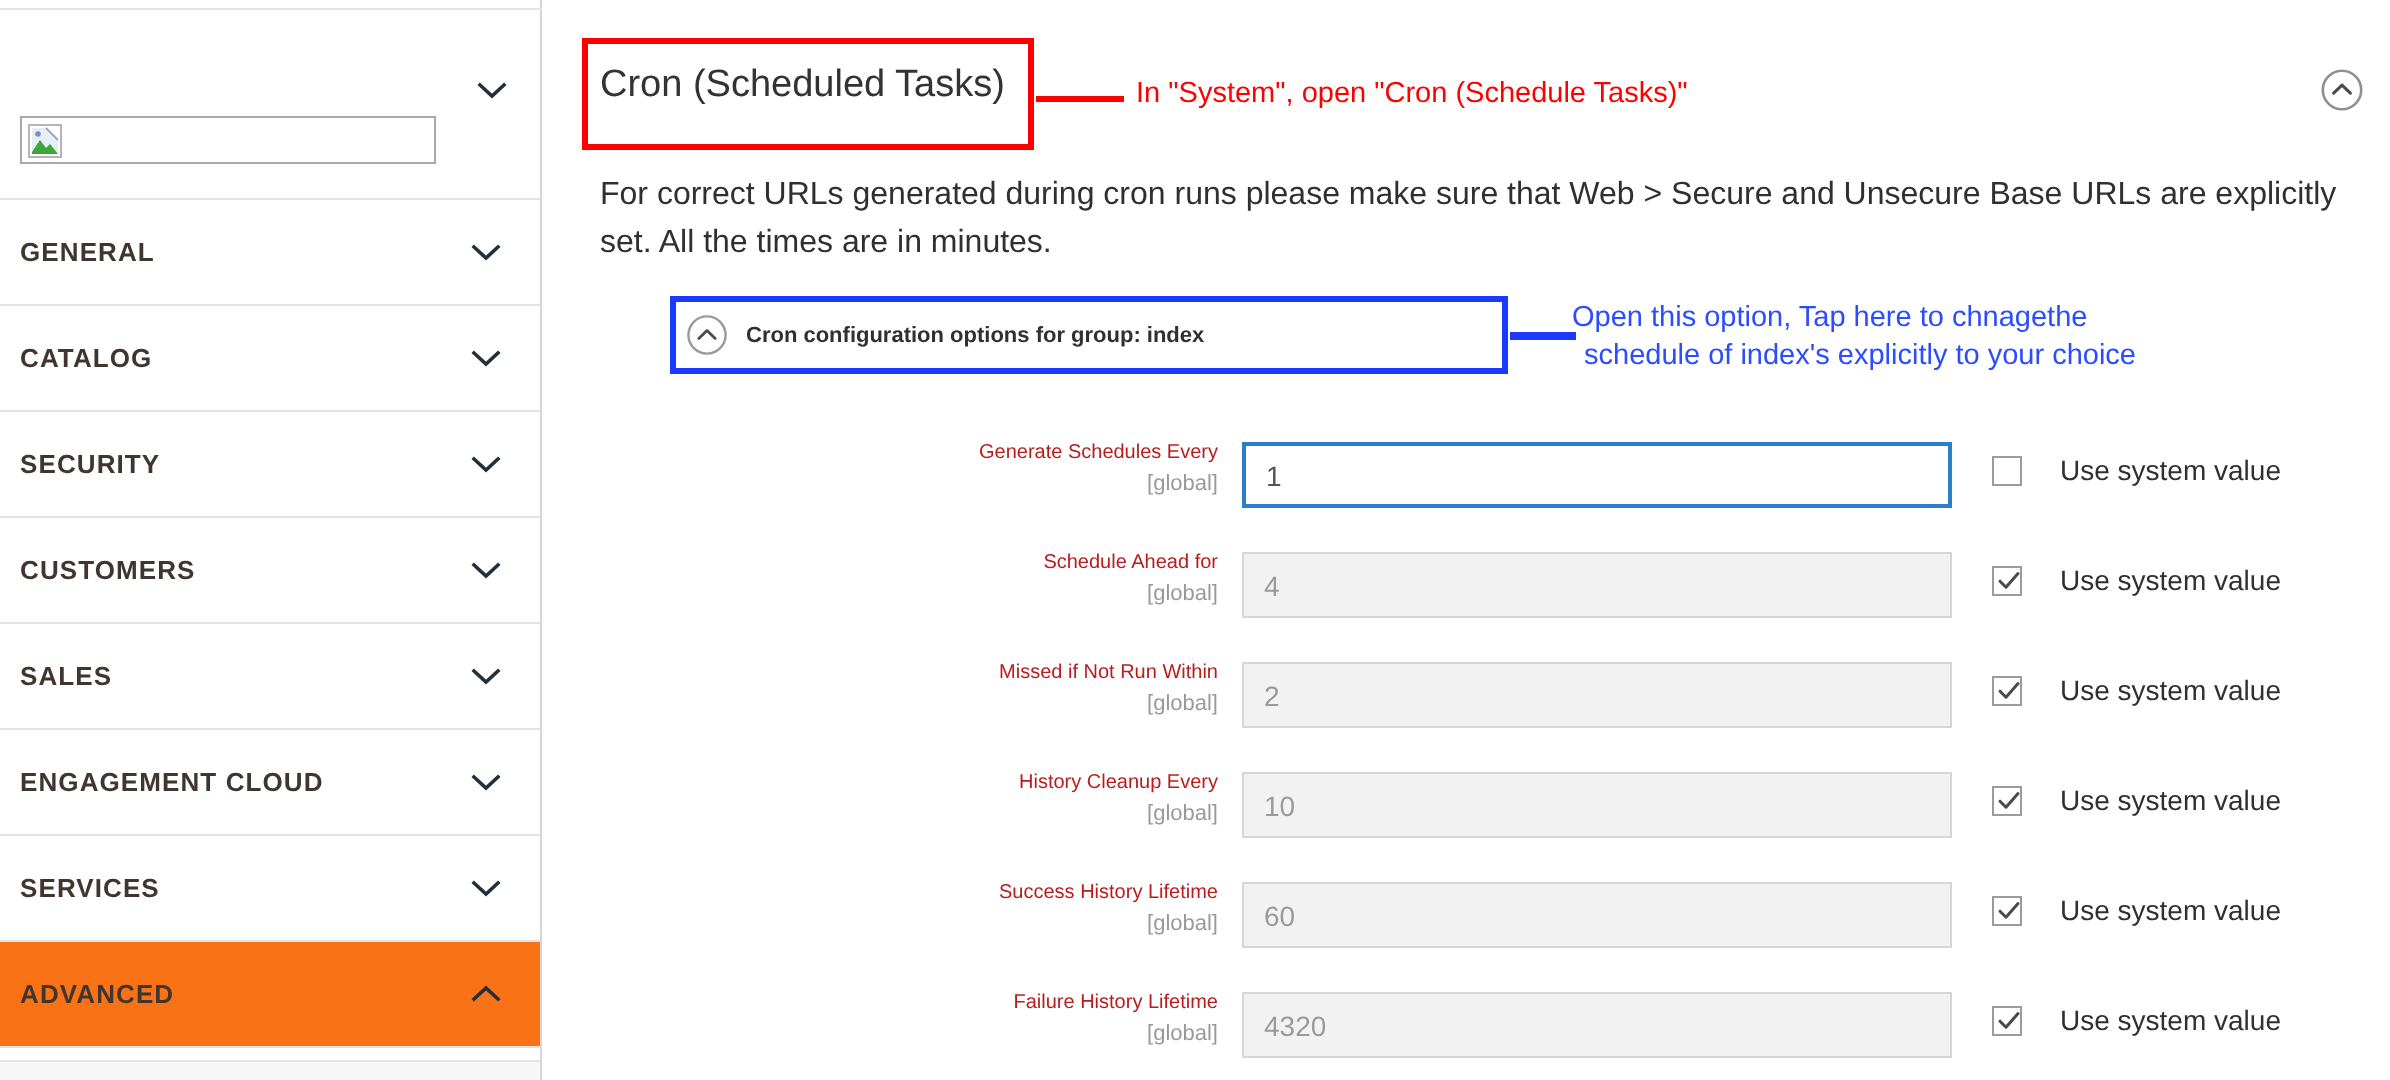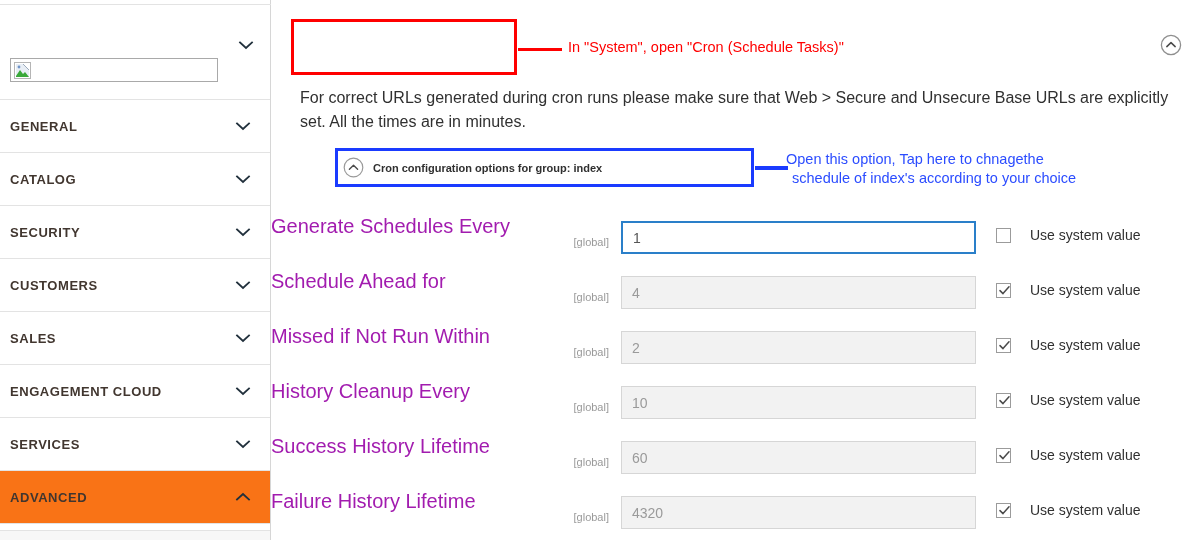--- a/index.html
+++ b/index.html
@@ -172,23 +172,23 @@
   
   .form-row {
     position: absolute;
     left: 0;
     width: 924px; height: 33px;
   }
   .f-label {
     position: absolute;
     left: 0px; top: -3px;
     width: 338px;
-    text-align: left;
-    font-size: 20px;
-    color: #a21caf;
+    text-align: right;
+    font-size: 10px;
+    color: #b91c1c;
     line-height: 17px;
   }
   .f-scope {
     position: absolute;
     left: 0px; top: 15px;
     width: 338px;
     text-align: right;
     font-size: 11px;
     color: #999999;
     line-height: 13px;
@@ -308,20 +308,21 @@
             <path d="M4 9.5 L10 4 L16 9.5" fill="none" stroke="#21303c" stroke-width="1.8" stroke-linecap="square"></path>
           </svg>
         </div>
       </div>
 
     <div class="nav-tail"></div>
   </div>
 
   <div id="main">
 
+    <div id="page-title">Cron (Scheduled Tasks)</div>
     <div class="red-box"></div>
     <div class="red-line"></div>
     <div id="red-note">In "System", open "Cron (Schedule Tasks)"</div>
 
     <svg id="collapse-all" viewBox="0 0 22 22">
       <circle cx="11" cy="11" r="9.6" fill="none" stroke="#8f8f8f" stroke-width="1.3"></circle>
       <path d="M6.8 12.6 L11 8.6 L15.2 12.6" fill="none" stroke="#4a4a4a" stroke-width="1.5" stroke-linecap="round" stroke-linejoin="round"></path>
     </svg>
 
     <div id="intro-text">For correct URLs generated during cron runs please make sure that Web &gt; Secure and Unsecure Base URLs are explicitly set. All the times are in minutes.</div>
@@ -330,21 +331,21 @@
     <div id="group-header">
       <svg class="circ-icon" viewBox="0 0 21 21">
         <circle cx="10.5" cy="10.5" r="9.3" fill="none" stroke="#9a9a9a" stroke-width="1.2"></circle>
         <path d="M6.4 12.2 L10.5 8.3 L14.6 12.2" fill="none" stroke="#4a4a4a" stroke-width="1.4" stroke-linecap="round" stroke-linejoin="round"></path>
       </svg>
       <span id="group-title">Cron configuration options for group: index</span>
     </div>
     <div class="blue-line"></div>
     <div id="blue-note">
       <span class="l1">Open this option, Tap here to chnagethe</span>
-      <span class="l2">schedule of index's according to your choice</span>
+      <span class="l2">schedule of index's explicitly to your choice</span>
     </div>
 
     <div id="form-rows">
         <div class="form-row" style="top: 221px;">
           <div class="f-label">Generate Schedules Every</div>
           <div class="f-scope">[global]</div>
           <input class="f-input active" type="text" value="1" style="">
           <div class="f-check">
             <span class="cbox"></span>
             <span class="c-label">Use system value</span>

